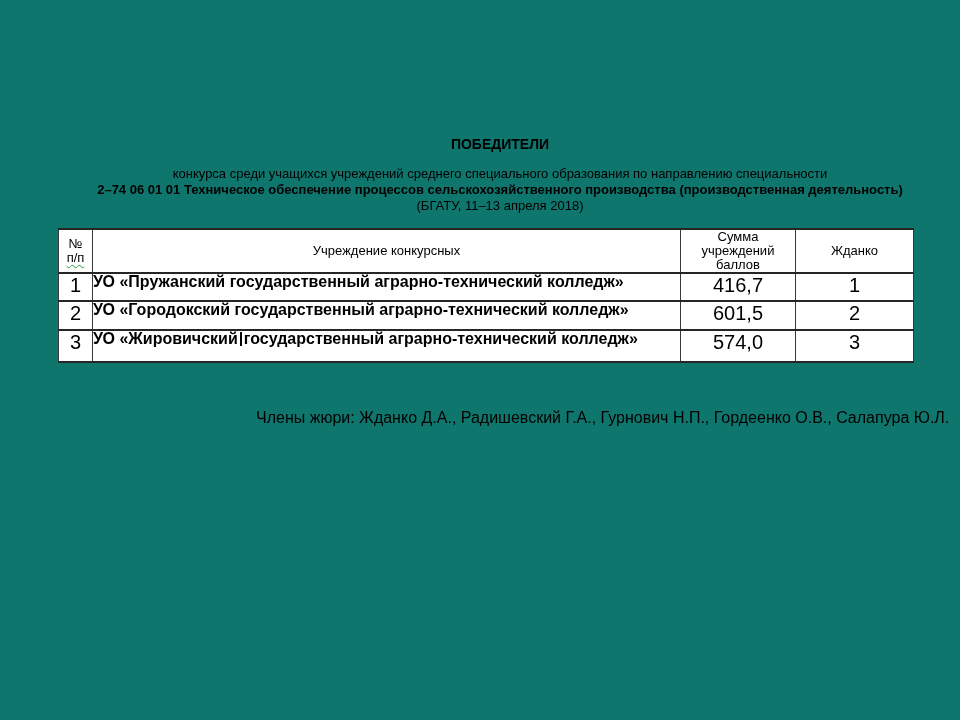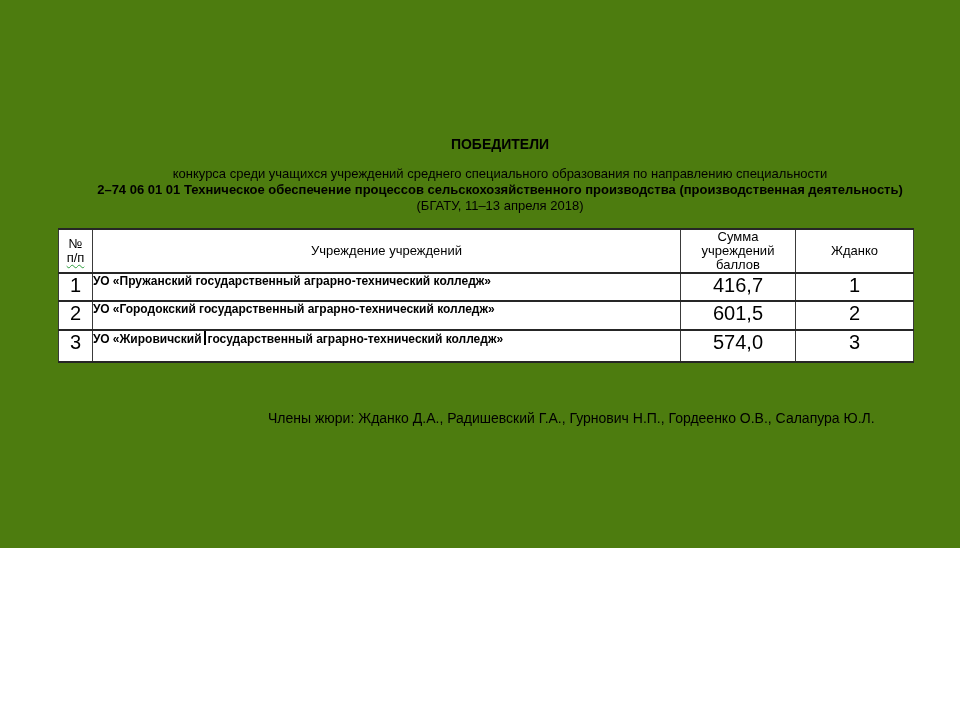--- a/index.html
+++ b/index.html
@@ -3,22 +3,22 @@
 <meta charset="utf-8">
 <style>
   html, body {
     margin: 0;
     padding: 0;
     background: #ffffff;
   }
   .page {
     position: relative;
     width: 960px;
-    height: 548px;
-    background: #4d7c0f;
+    height: 720px;
+    background: #0f766e;
     font-family: "Liberation Sans", sans-serif;
     color: #000000;
     overflow: hidden;
   }
   .doc-title {
     position: absolute;
     left: 40px;
     width: 920px;
     top: 136px;
     text-align: center;
@@ -72,43 +72,43 @@
     text-underline-offset: 2px;
   }
   td.cell-num, td.cell-score, td.cell-place {
     font-size: 20px;
     line-height: 22px;
     text-align: center;
     vertical-align: top;
     padding-top: 2px;
   }
   td.cell-name {
-    font-size: 12px;
+    font-size: 16px;
     font-weight: bold;
     line-height: 15px;
     text-align: left;
     vertical-align: top;
     padding: 4px 4px 2px 5px;
   }
   tr.row-1 td { height: 26px; }
   tr.row-2 td { height: 27px; }
   tr.row-3 td { height: 30px; }
   .text-caret {
     display: inline-block;
     width: 2px;
     height: 14px;
     background: #000000;
     vertical-align: -2px;
     margin: 0 2px 0 2px;
   }
   .jury-line {
     position: absolute;
-    left: 268px;
+    left: 256px;
     top: 410px;
-    font-size: 14px;
+    font-size: 16px;
     line-height: 16px;
     white-space: nowrap;
   }
 </style>
 </head>
 <body>
 
 <div class="page">
 
   <div class="doc-title">ПОБЕДИТЕЛИ</div>
@@ -126,21 +126,21 @@
       <col style="width:115px">
       <col style="width:118px">
     </colgroup>
     <thead>
       <tr>
         <th class="h-cell">
           <span class="h-line">№</span>
           <span class="h-line grammar-squiggle">п/п</span>
         </th>
         <th class="h-cell">
-          <span>Учреждение учреждений</span>
+          <span>Учреждение конкурсных</span>
         </th>
         <th class="h-cell">
           <span class="h-line">Сумма</span>
           <span class="h-line">учреждений</span>
           <span class="h-line">баллов</span>
         </th>
         <th class="h-cell">
           <span>Жданко</span>
         </th>
       </tr>

